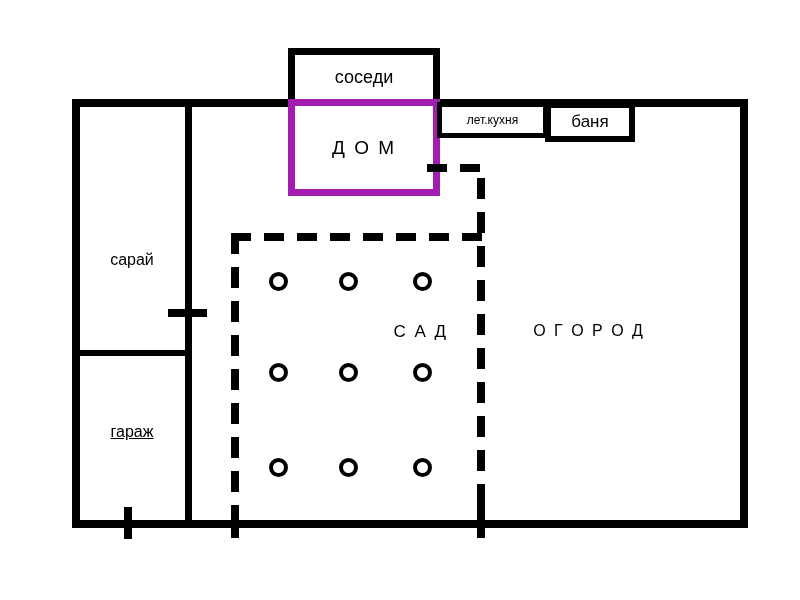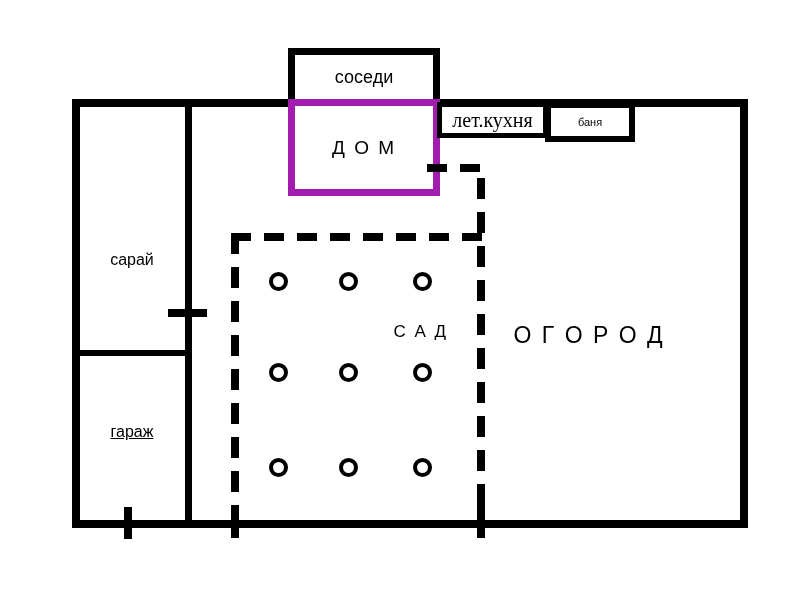--- a/index.html
+++ b/index.html
@@ -26,22 +26,22 @@
   .shed-garage-divider { left: 78px; top: 350px; width: 108px; height: 6px; background: #000; }
 
   
   .bldg {
     background: #fff;
     display: flex; align-items: center; justify-content: center;
     text-align: center;
   }
   .neighbors-box { left: 288px; top: 48px; width: 152px; height: 58px; border: 7px solid #000; font-size: 18px; }
   .house-box    { left: 288px; top: 99px; width: 152px; height: 97px; border: 7px solid #a21caf; font-size: 19px; letter-spacing: 2px; }
-  .summer-kitchen-box { left: 437px; top: 102px; width: 111px; height: 36px; border: 5px solid #000; font-size: 20px; font-family: Liberation Serif, serif; }
-  .banya-box    { left: 545px; top: 102px; width: 90px; height: 40px; border: 6px solid #000; font-size: 11px; }
+  .summer-kitchen-box { left: 437px; top: 102px; width: 111px; height: 36px; border: 5px solid #000; font-size: 12px; }
+  .banya-box    { left: 545px; top: 102px; width: 90px; height: 40px; border: 6px solid #000; font-size: 17px; }
 
   
   .dash-h { background: repeating-linear-gradient(90deg, #000 0 20px, transparent 20px 33px); }
   .dash-v { background: repeating-linear-gradient(180deg, #000 0 21px, transparent 21px 34px); }
   .house-gate-dash  { left: 427px; top: 164px; width: 57px;  height: 8px; }
   .ogorod-fence-dash{ left: 477px; top: 178px; width: 8px;   height: 342px; }
   .garden-top-dash  { left: 231px; top: 233px; width: 252px; height: 8px; }
   .garden-left-dash { left: 231px; top: 233px; width: 8px;   height: 287px; }
 
   
@@ -49,21 +49,21 @@
   .gate-tick-divider       { left: 168px; top: 309px; width: 39px; height: 8px; }
   .gate-tick-bottom-left   { left: 124px; top: 507px; width: 8px;  height: 32px; }
   .gate-tick-bottom-garden { left: 231px; top: 505px; width: 8px;  height: 33px; }
   .gate-tick-bottom-ogorod { left: 477px; top: 503px; width: 8px;  height: 35px; }
 
   
   .area-label { font-size: 16px; text-align: center; }
   .shed-label   { left: 78px;  top: 251px; width: 108px; }
   .garage-label { left: 78px;  top: 423px; width: 108px; text-decoration: underline; }
   .garden-label { left: 248px; top: 322px; width: 200px; font-size: 17px; letter-spacing: 2px; text-align: right; }
-  .ogorod-label { left: 489px; top: 322px; width: 200px; font-size: 23px; letter-spacing: 2px; }
+  .ogorod-label { left: 489px; top: 322px; width: 200px; font-size: 16px; letter-spacing: 2px; }
 
   
   .tree {
     position: absolute; box-sizing: border-box;
     width: 19px; height: 19px;
     border: 4px solid #000; border-radius: 50%;
     background: #fff;
   }
 </style>
 </head>

